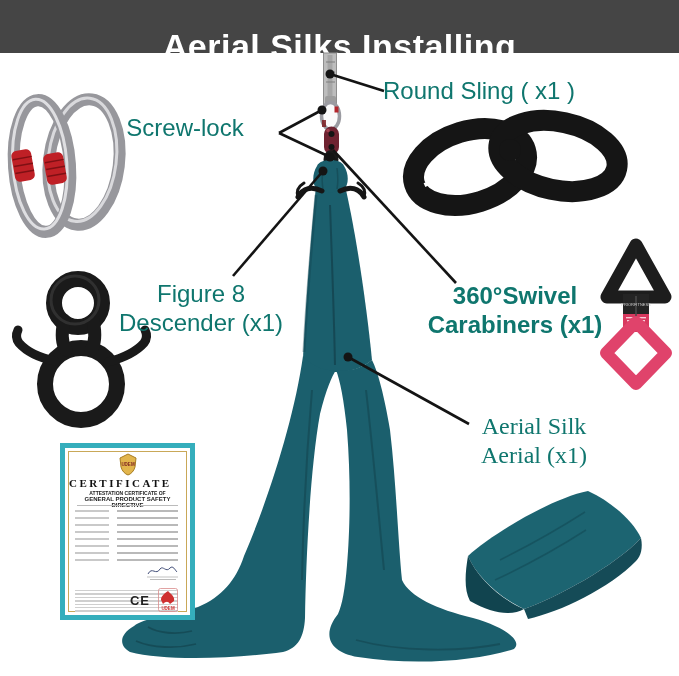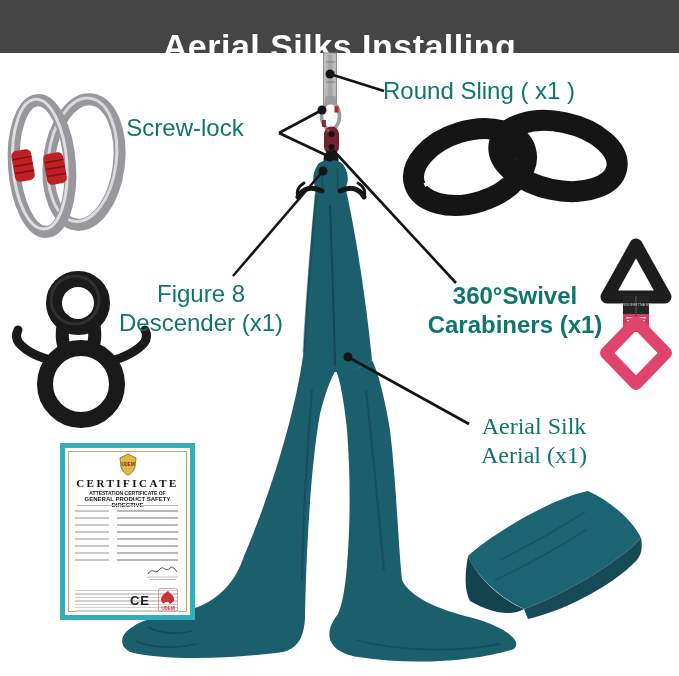--- a/index.html
+++ b/index.html
@@ -29,21 +29,21 @@
   #cert{
     position:absolute;left:60px;top:443px;width:135px;height:177px;
     background:#fff;border:5px solid var(--cert-border,#35aebc);box-sizing:border-box;
   }
   #cert .inner{
     position:absolute;left:3px;top:3px;right:3px;bottom:3px;
     border:1px solid #c9a858;font-family:"Liberation Serif",serif;
   }
   #cert .emblem{position:absolute;left:50%;top:1px;transform:translateX(-50%);}
   #cert .ctitle{
-    position:absolute;left:0;right:0;top:25px;text-align:center;
+    position:absolute;left:0;right:0;top:25px;text-align:left;
     font-size:11px;font-weight:700;letter-spacing:2.5px;color:#111;
   }
   #cert .sub1{position:absolute;left:0;right:0;top:38px;text-align:center;
     font-size:5px;font-weight:700;color:#222;font-family:"Liberation Sans",sans-serif;}
   #cert .sub2{position:absolute;left:0;right:0;top:44px;text-align:center;
     font-size:6px;font-weight:700;color:#222;font-family:"Liberation Sans",sans-serif;}
   #cert .rule{position:absolute;left:8px;right:8px;top:53px;height:1px;background:#bbb;}
   #cert .col-l{position:absolute;left:6px;top:58px;width:34px;height:56px;
     background:repeating-linear-gradient(to bottom,#c9c9c9 0 1.6px,transparent 1.6px 7px);}
   #cert .col-r{position:absolute;left:48px;right:8px;top:58px;height:56px;

